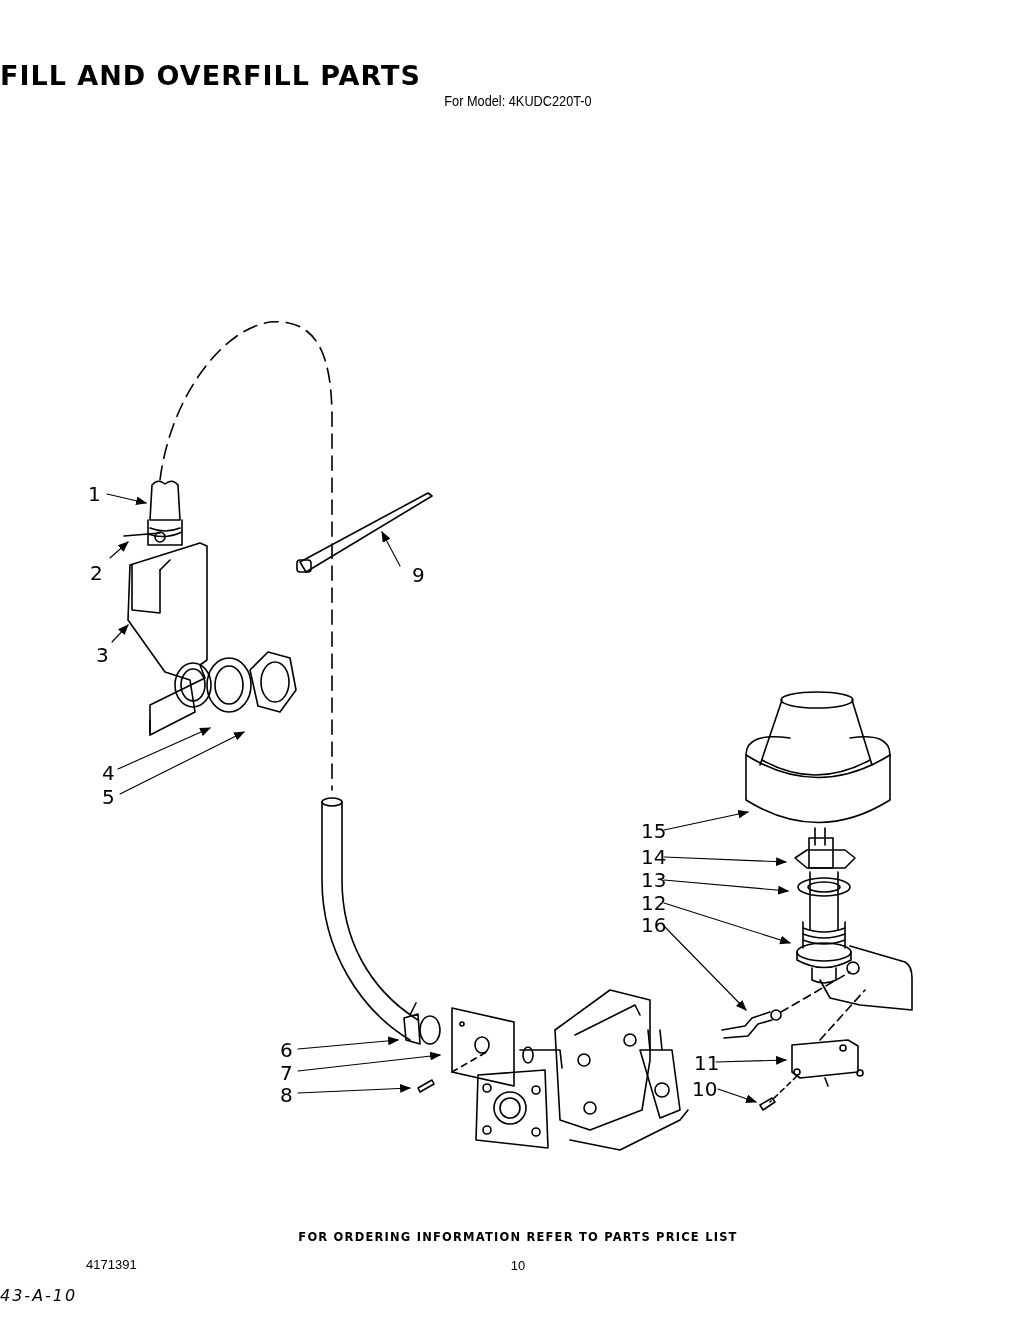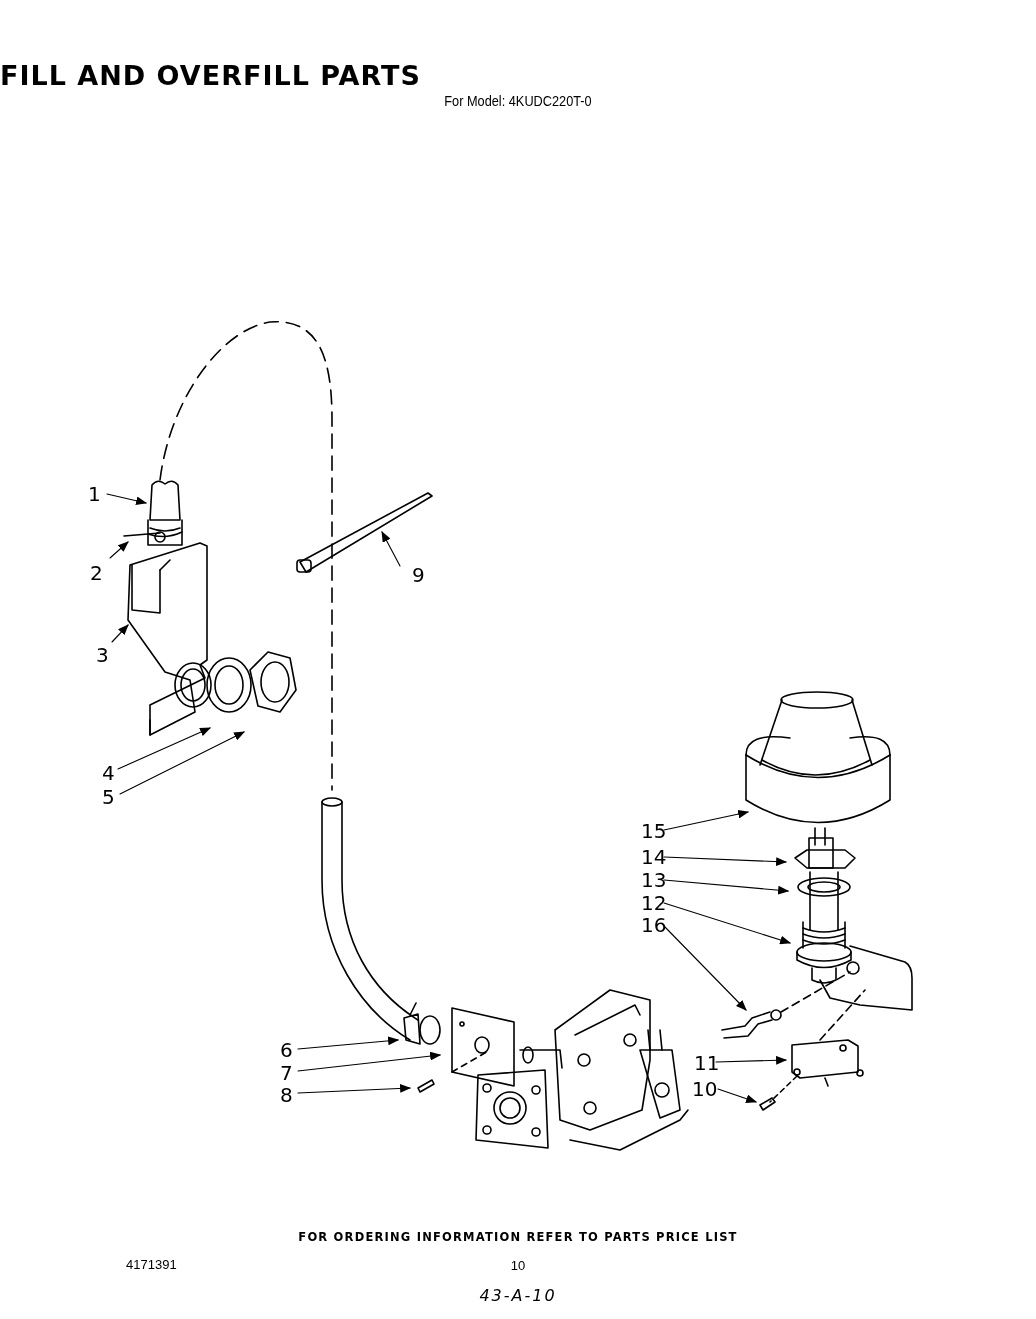--- a/index.html
+++ b/index.html
@@ -1,22 +1,22 @@
 <!DOCTYPE html>
 <html><head>
 <meta charset="utf-8">
 <style>
   html, body { margin:0; padding:0; background:#ffffff; }
   body { width:1036px; height:1319px; position:relative; overflow:hidden; font-family:"Liberation Sans", sans-serif; color:#000; }
   .title { position:absolute; left:0; width:1036px; top:60px; text-align:left; font-family:"DejaVu Sans", sans-serif; font-weight:bold; font-size:27px; letter-spacing:1px; }
   .subtitle { position:absolute; left:0; width:1036px; top:92px; text-align:center; font-size:15px; transform:scaleX(0.85); }
   .footer-note { position:absolute; left:0; width:1036px; top:1230px; text-align:center; font-family:"DejaVu Sans", sans-serif; font-weight:bold; font-size:11.5px; letter-spacing:1.2px; }
-  .doc-num { position:absolute; left:86px; top:1257px; font-size:13px;margin-left:40px; }
+  .doc-num { position:absolute; left:86px; top:1257px; font-size:13px; }
   .page-num { position:absolute; left:0; width:1036px; top:1258px; text-align:center; font-size:13px; }
-  .hand-ref { position:absolute; left:0; width:1036px; top:1286px; text-align:center; font-style:italic; font-size:16px; letter-spacing:2px; font-family:"DejaVu Sans", sans-serif; }
+  .hand-ref { position:absolute; left:0; width:1036px; top:1286px; font-style:italic; font-size:16px; letter-spacing:2px; font-family:"DejaVu Sans", sans-serif; }
   svg.diagram { position:absolute; left:0; top:0; }
   .callout { font-family:"DejaVu Sans", sans-serif; font-size:20px; font-weight:normal; }
 </style>
 </head>
 <body>
 
 <div class="title">FILL AND OVERFILL PARTS</div>
 <div class="subtitle">For Model: 4KUDC220T-0</div>
 
 <svg class="diagram" width="1036" height="1319" viewBox="0 0 1036 1319" xmlns="http://www.w3.org/2000/svg">

